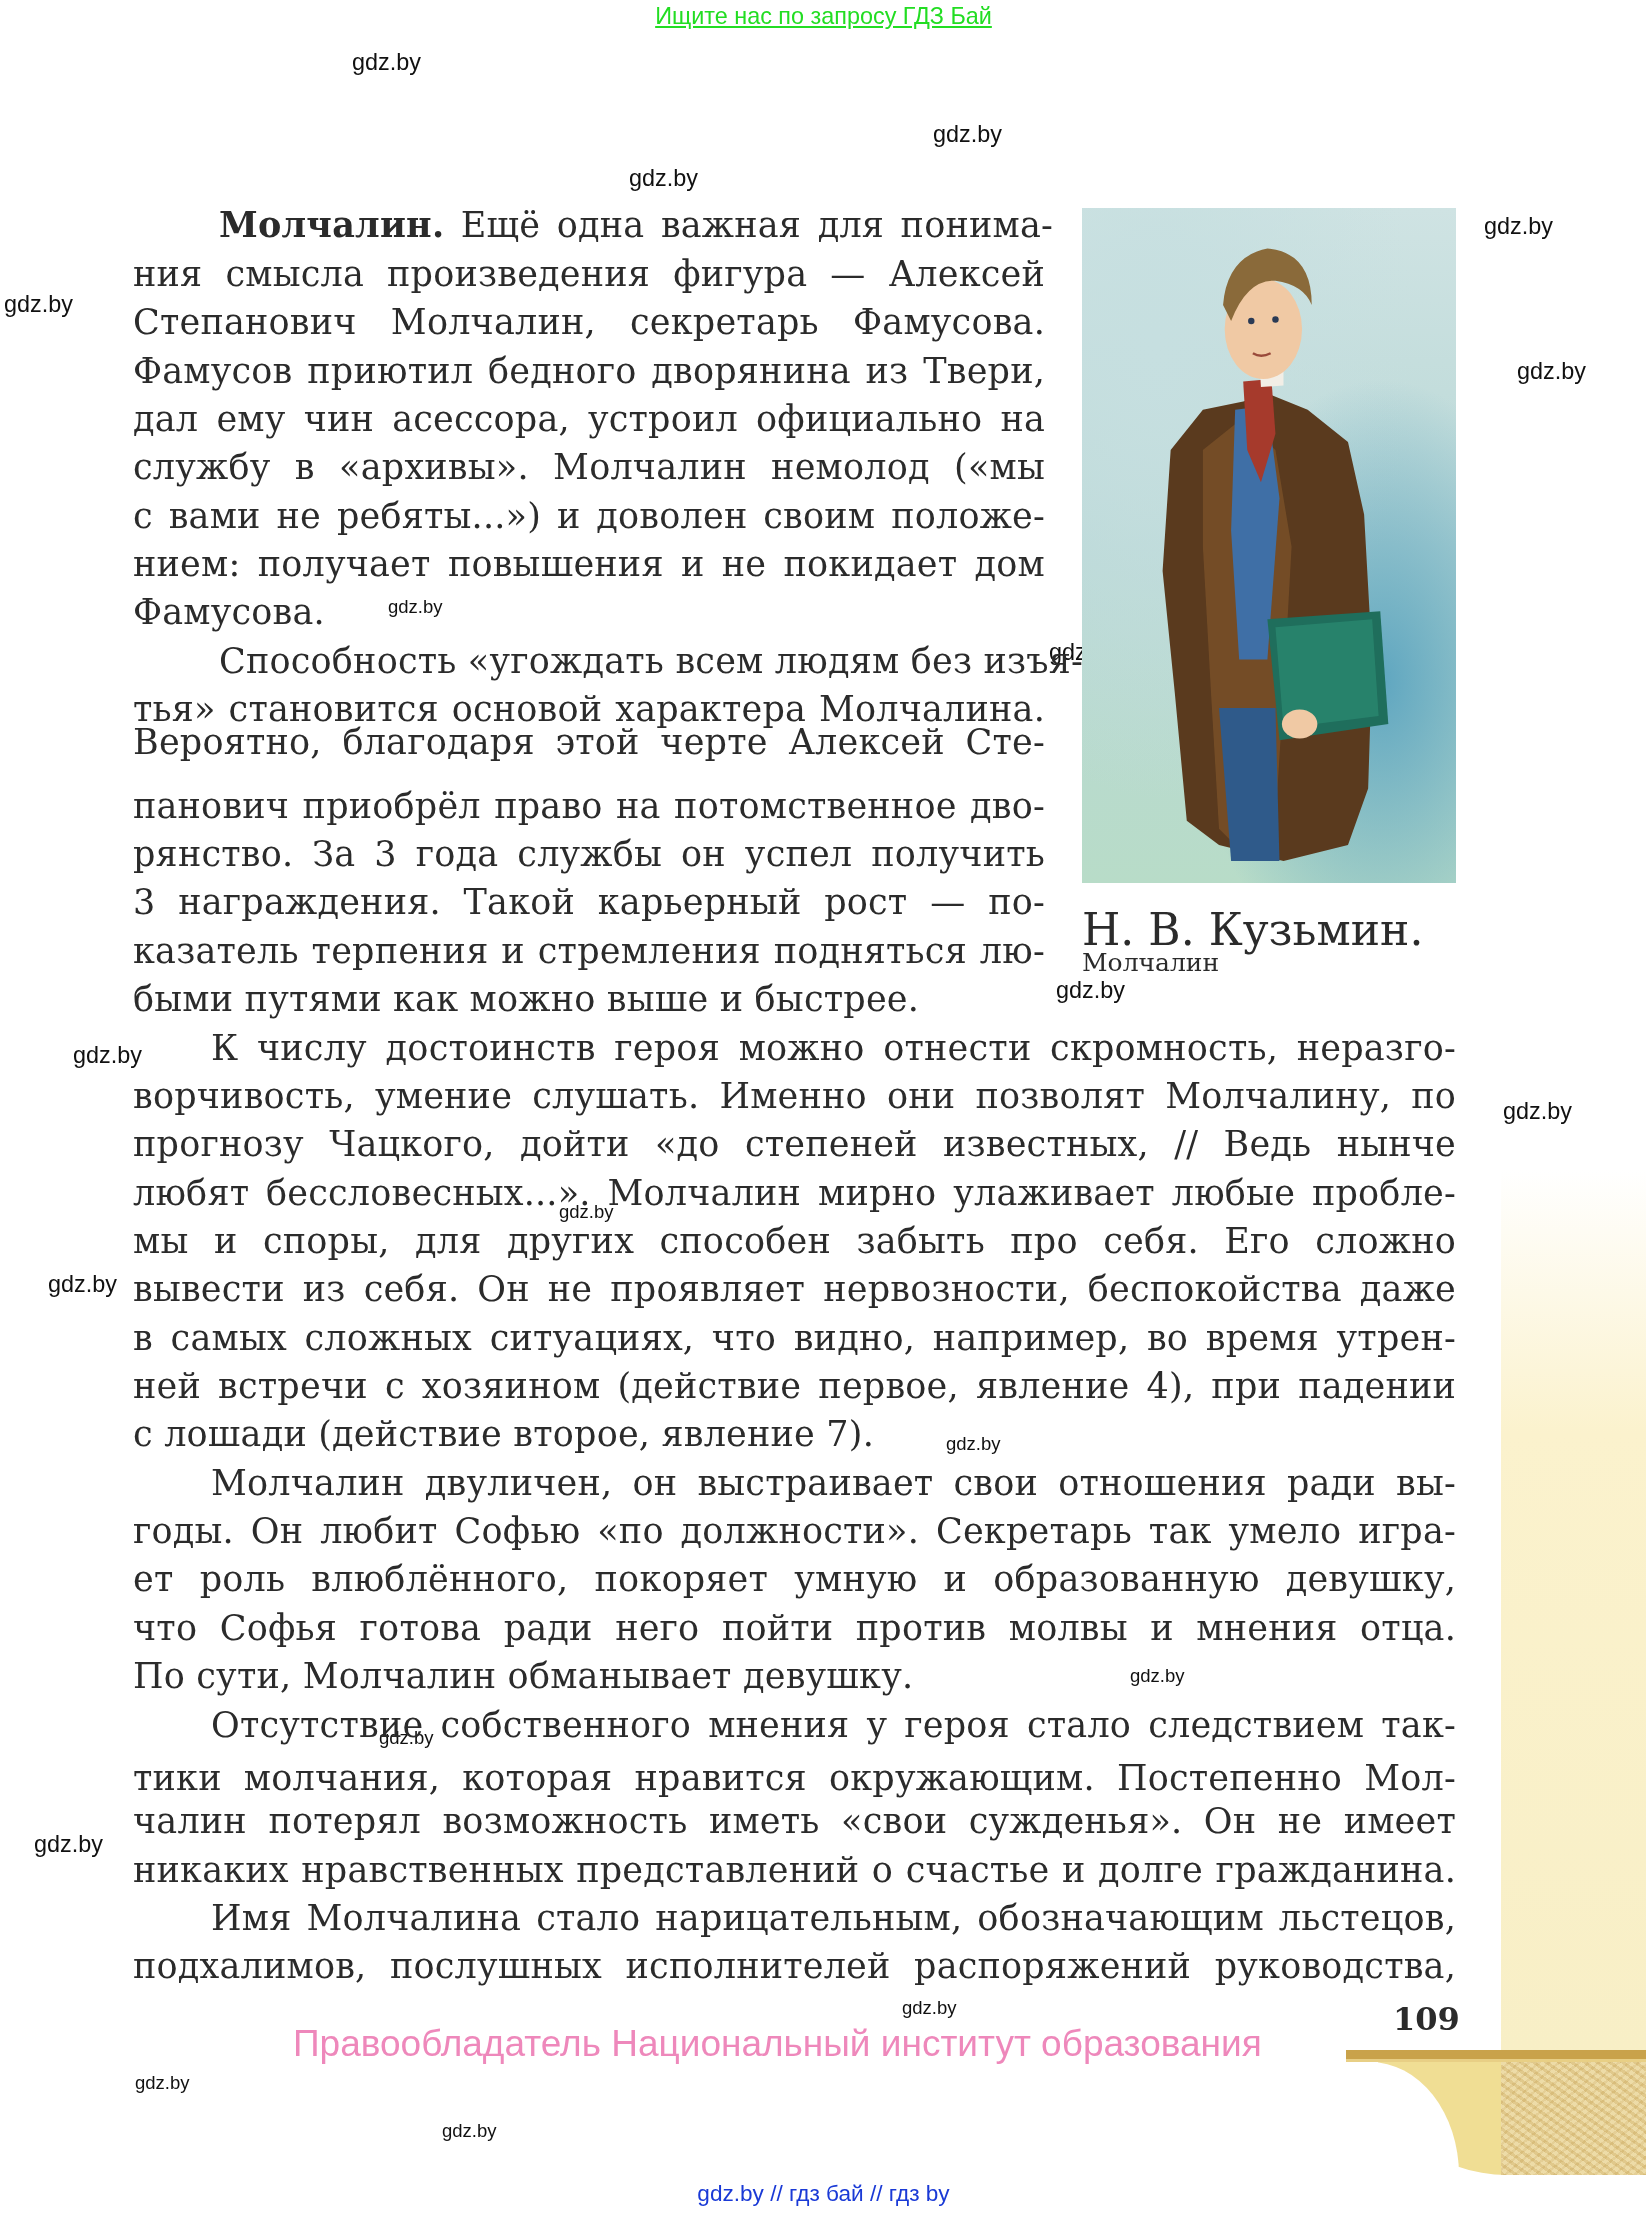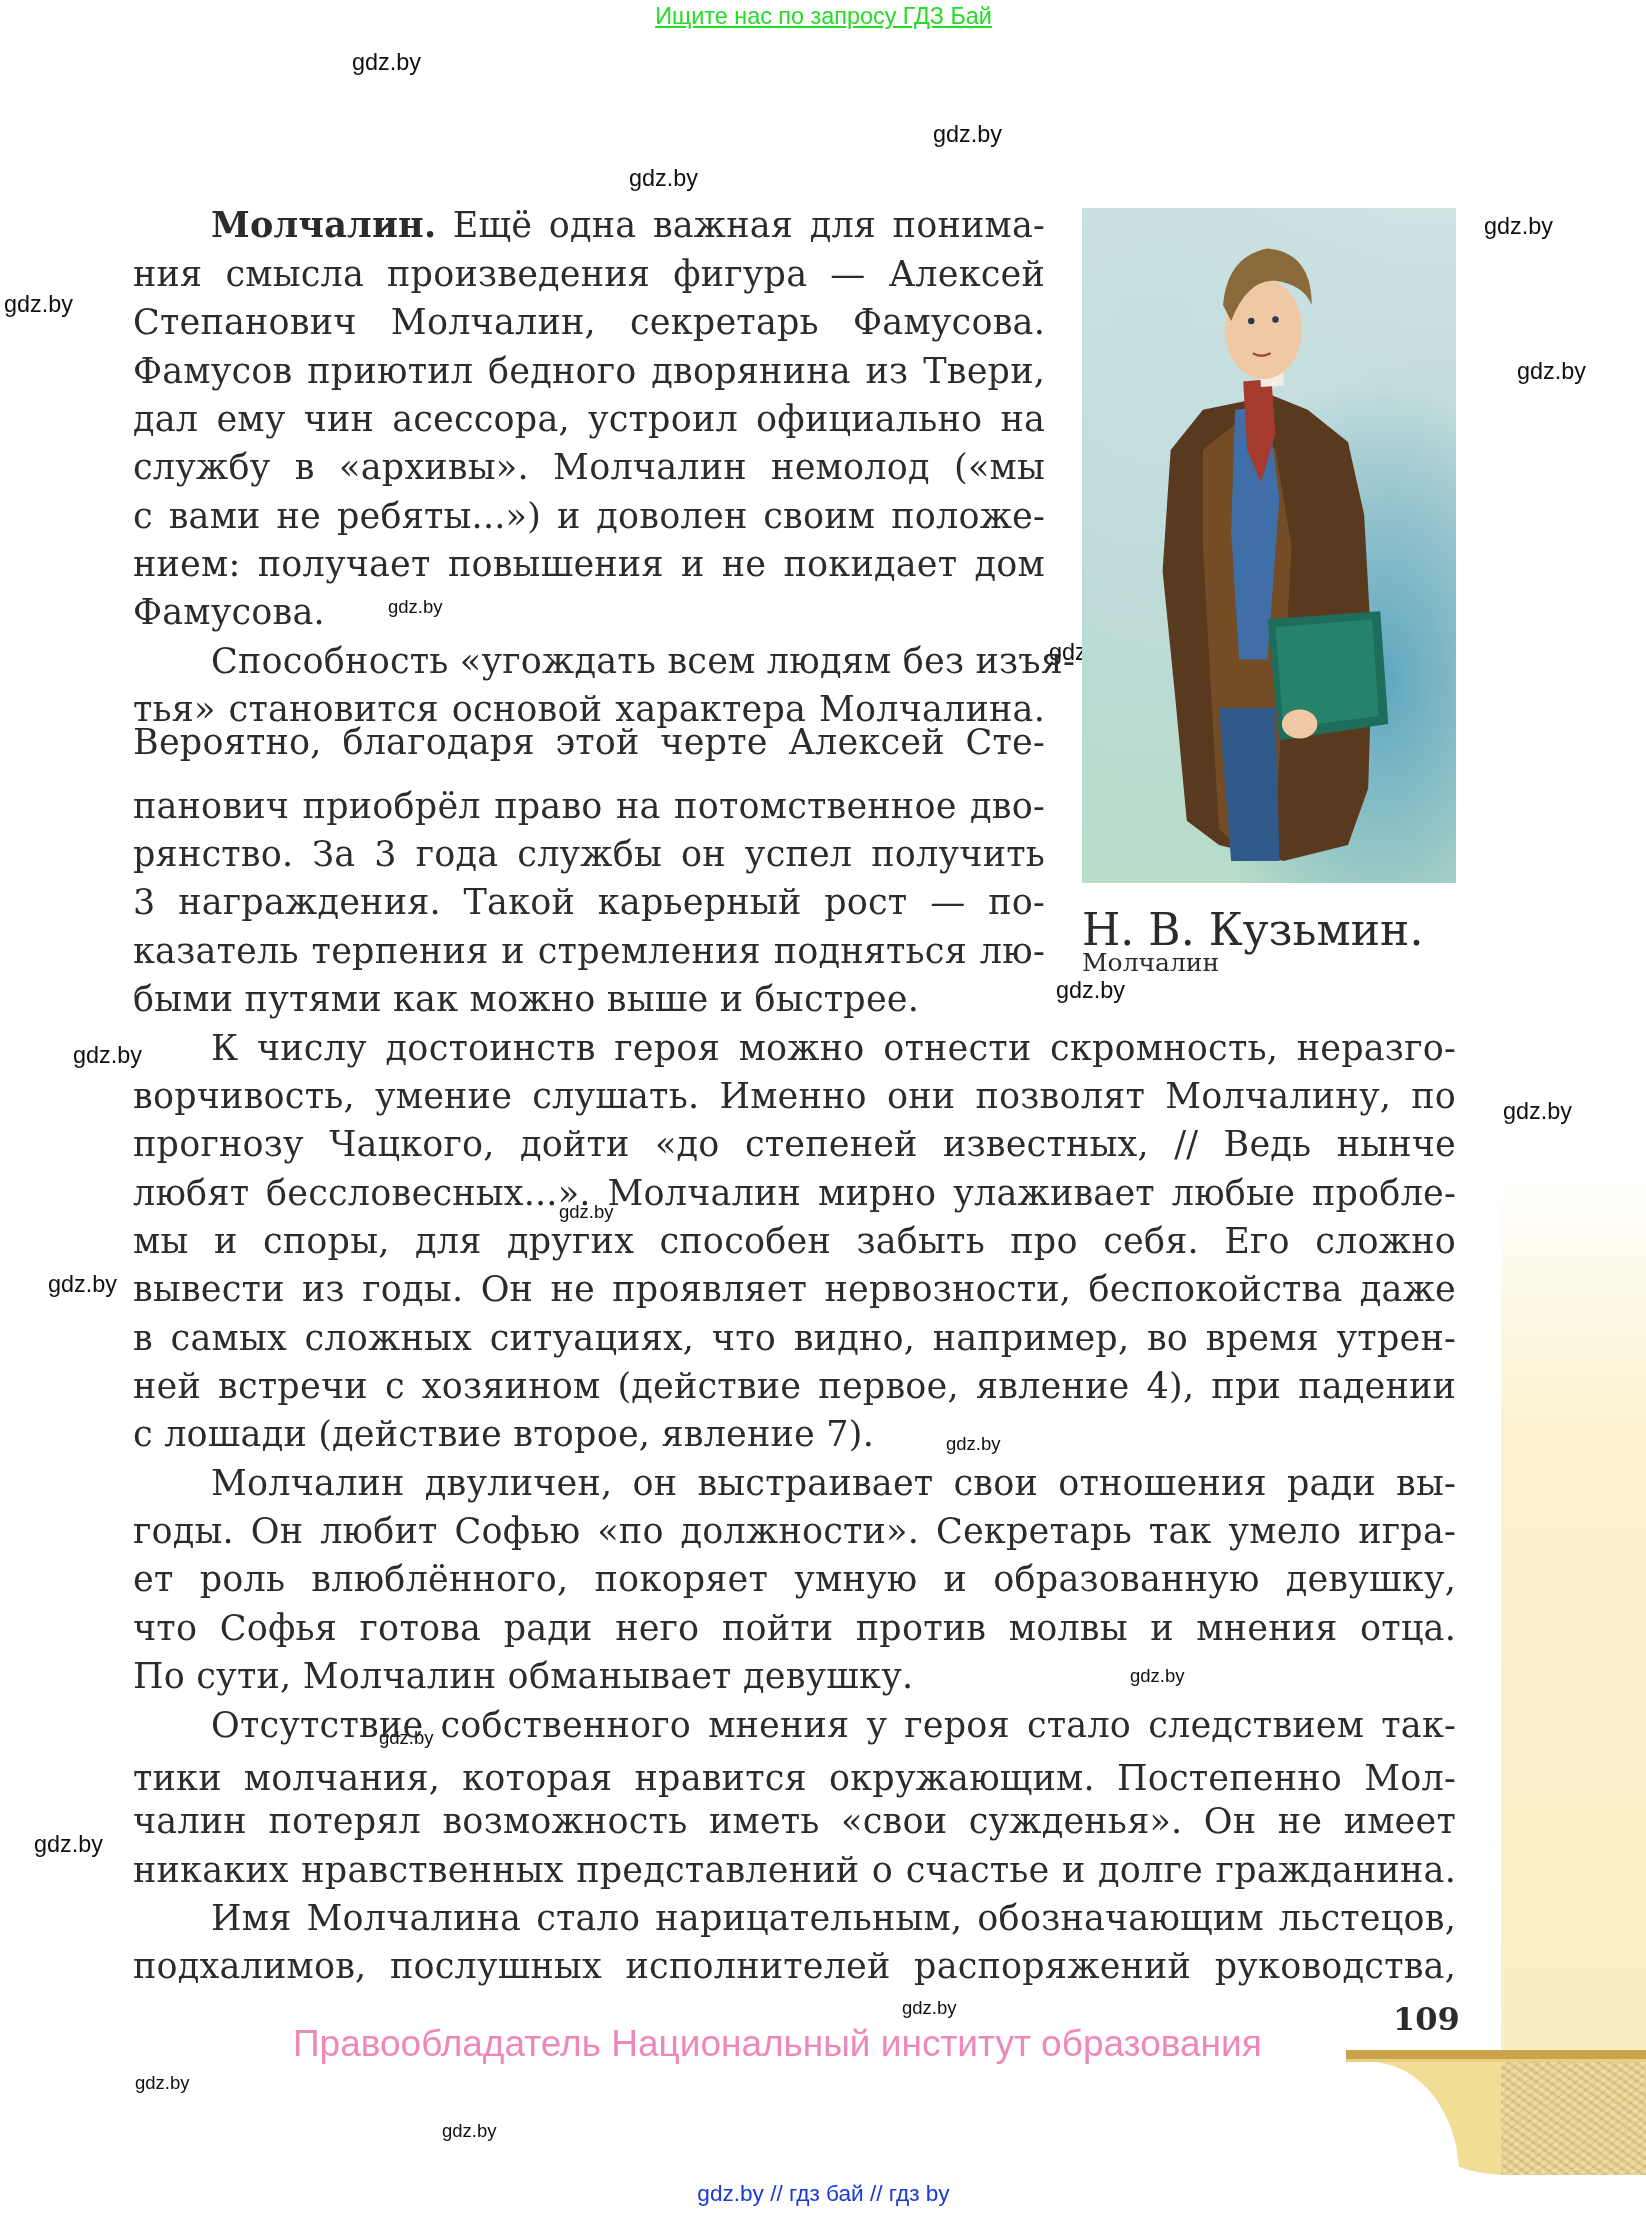--- a/index.html
+++ b/index.html
@@ -11,21 +11,21 @@
                 font-family:"Liberation Sans", sans-serif; font-size:23.4px;text-decoration:underline; }
   .bottom-links { position:absolute; left:0; width:1647px; top:2181px; text-align:center; color:#1a3ad6;
                   font-family:"Liberation Sans", sans-serif; font-size:22.6px; }
   .copyright { position:absolute; left:293px; top:2023px; color:#ee88bb; font-family:"Liberation Sans", sans-serif;
                font-size:37px; white-space:nowrap; }
   .line { position:absolute; left:133px; font-size:35px; line-height:48px; white-space:nowrap; letter-spacing:0.2px; }
   .line.narrow { width:912px; text-align:justify; text-align-last:justify; }
   .line.wide { width:1323px; text-align:justify; text-align-last:justify; }
   .line.last { text-align-last:left; }
   .line.indent { left:211px; }
-  .line.indent.narrow { width:834px; }
+  .line.indent.narrow { width:834px;margin-left:8px; }
   .line.indent.wide { width:1245px; }
   b { font-weight:bold; }
   .figure { position:absolute; left:1082px; top:208px; width:374px; height:675px; overflow:hidden;
             background:
               radial-gradient(ellipse at 80% 70%, #5fa6c0 0%, rgba(95,166,192,0) 45%),
               radial-gradient(ellipse at 20% 20%, #c6dfe0 0%, rgba(198,223,224,0) 60%),
               linear-gradient(180deg, #cfe3e3 0%, #b9d8d6 50%, #b8dcc8 100%); }
   .caption-author { position:absolute; left:1082px; width:374px; top:904px; text-align:left; font-size:44px; }
   .caption-title { position:absolute; left:1082px; width:374px; top:948px; text-align:left; font-size:25px; }
   .page-num { position:absolute; left:1393px; top:2000px; font-size:32px; font-weight:bold; color:#2b2b2b; }
@@ -119,21 +119,21 @@
   </svg>
 </div>
 <div class="caption-author">Н. В. Кузьмин.</div>
 <div class="caption-title">Молчалин</div>
 
 <div class="line wide indent" style="top:1024px">К числу достоинств героя можно отнести скромность, неразго-</div>
 <div class="line wide" style="top:1072px">ворчивость, умение слушать. Именно они позволят Молчалину, по</div>
 <div class="line wide" style="top:1120px">прогнозу Чацкого, дойти «до степеней известных, // Ведь нынче</div>
 <div class="line wide" style="top:1169px">любят бессловесных...». Молчалин мирно улаживает любые пробле-</div>
 <div class="line wide" style="top:1217px">мы и споры, для других способен забыть про себя. Его сложно</div>
-<div class="line wide" style="top:1265px">вывести из годы. Он не проявляет нервозности, беспокойства даже</div>
+<div class="line wide" style="top:1265px">вывести из себя. Он не проявляет нервозности, беспокойства даже</div>
 <div class="line wide" style="top:1314px">в самых сложных ситуациях, что видно, например, во время утрен-</div>
 <div class="line wide" style="top:1362px">ней встречи с хозяином (действие первое, явление 4), при падении</div>
 <div class="line wide last" style="top:1410px">с лошади (действие второе, явление 7).</div>
 
 <div class="line wide indent" style="top:1459px">Молчалин двуличен, он выстраивает свои отношения ради вы-</div>
 <div class="line wide" style="top:1507px">годы. Он любит Софью «по должности». Секретарь так умело игра-</div>
 <div class="line wide" style="top:1555px">ет роль влюблённого, покоряет умную и образованную девушку,</div>
 <div class="line wide" style="top:1604px">что Софья готова ради него пойти против молвы и мнения отца.</div>
 <div class="line wide last" style="top:1652px">По сути, Молчалин обманывает девушку.</div>
 

